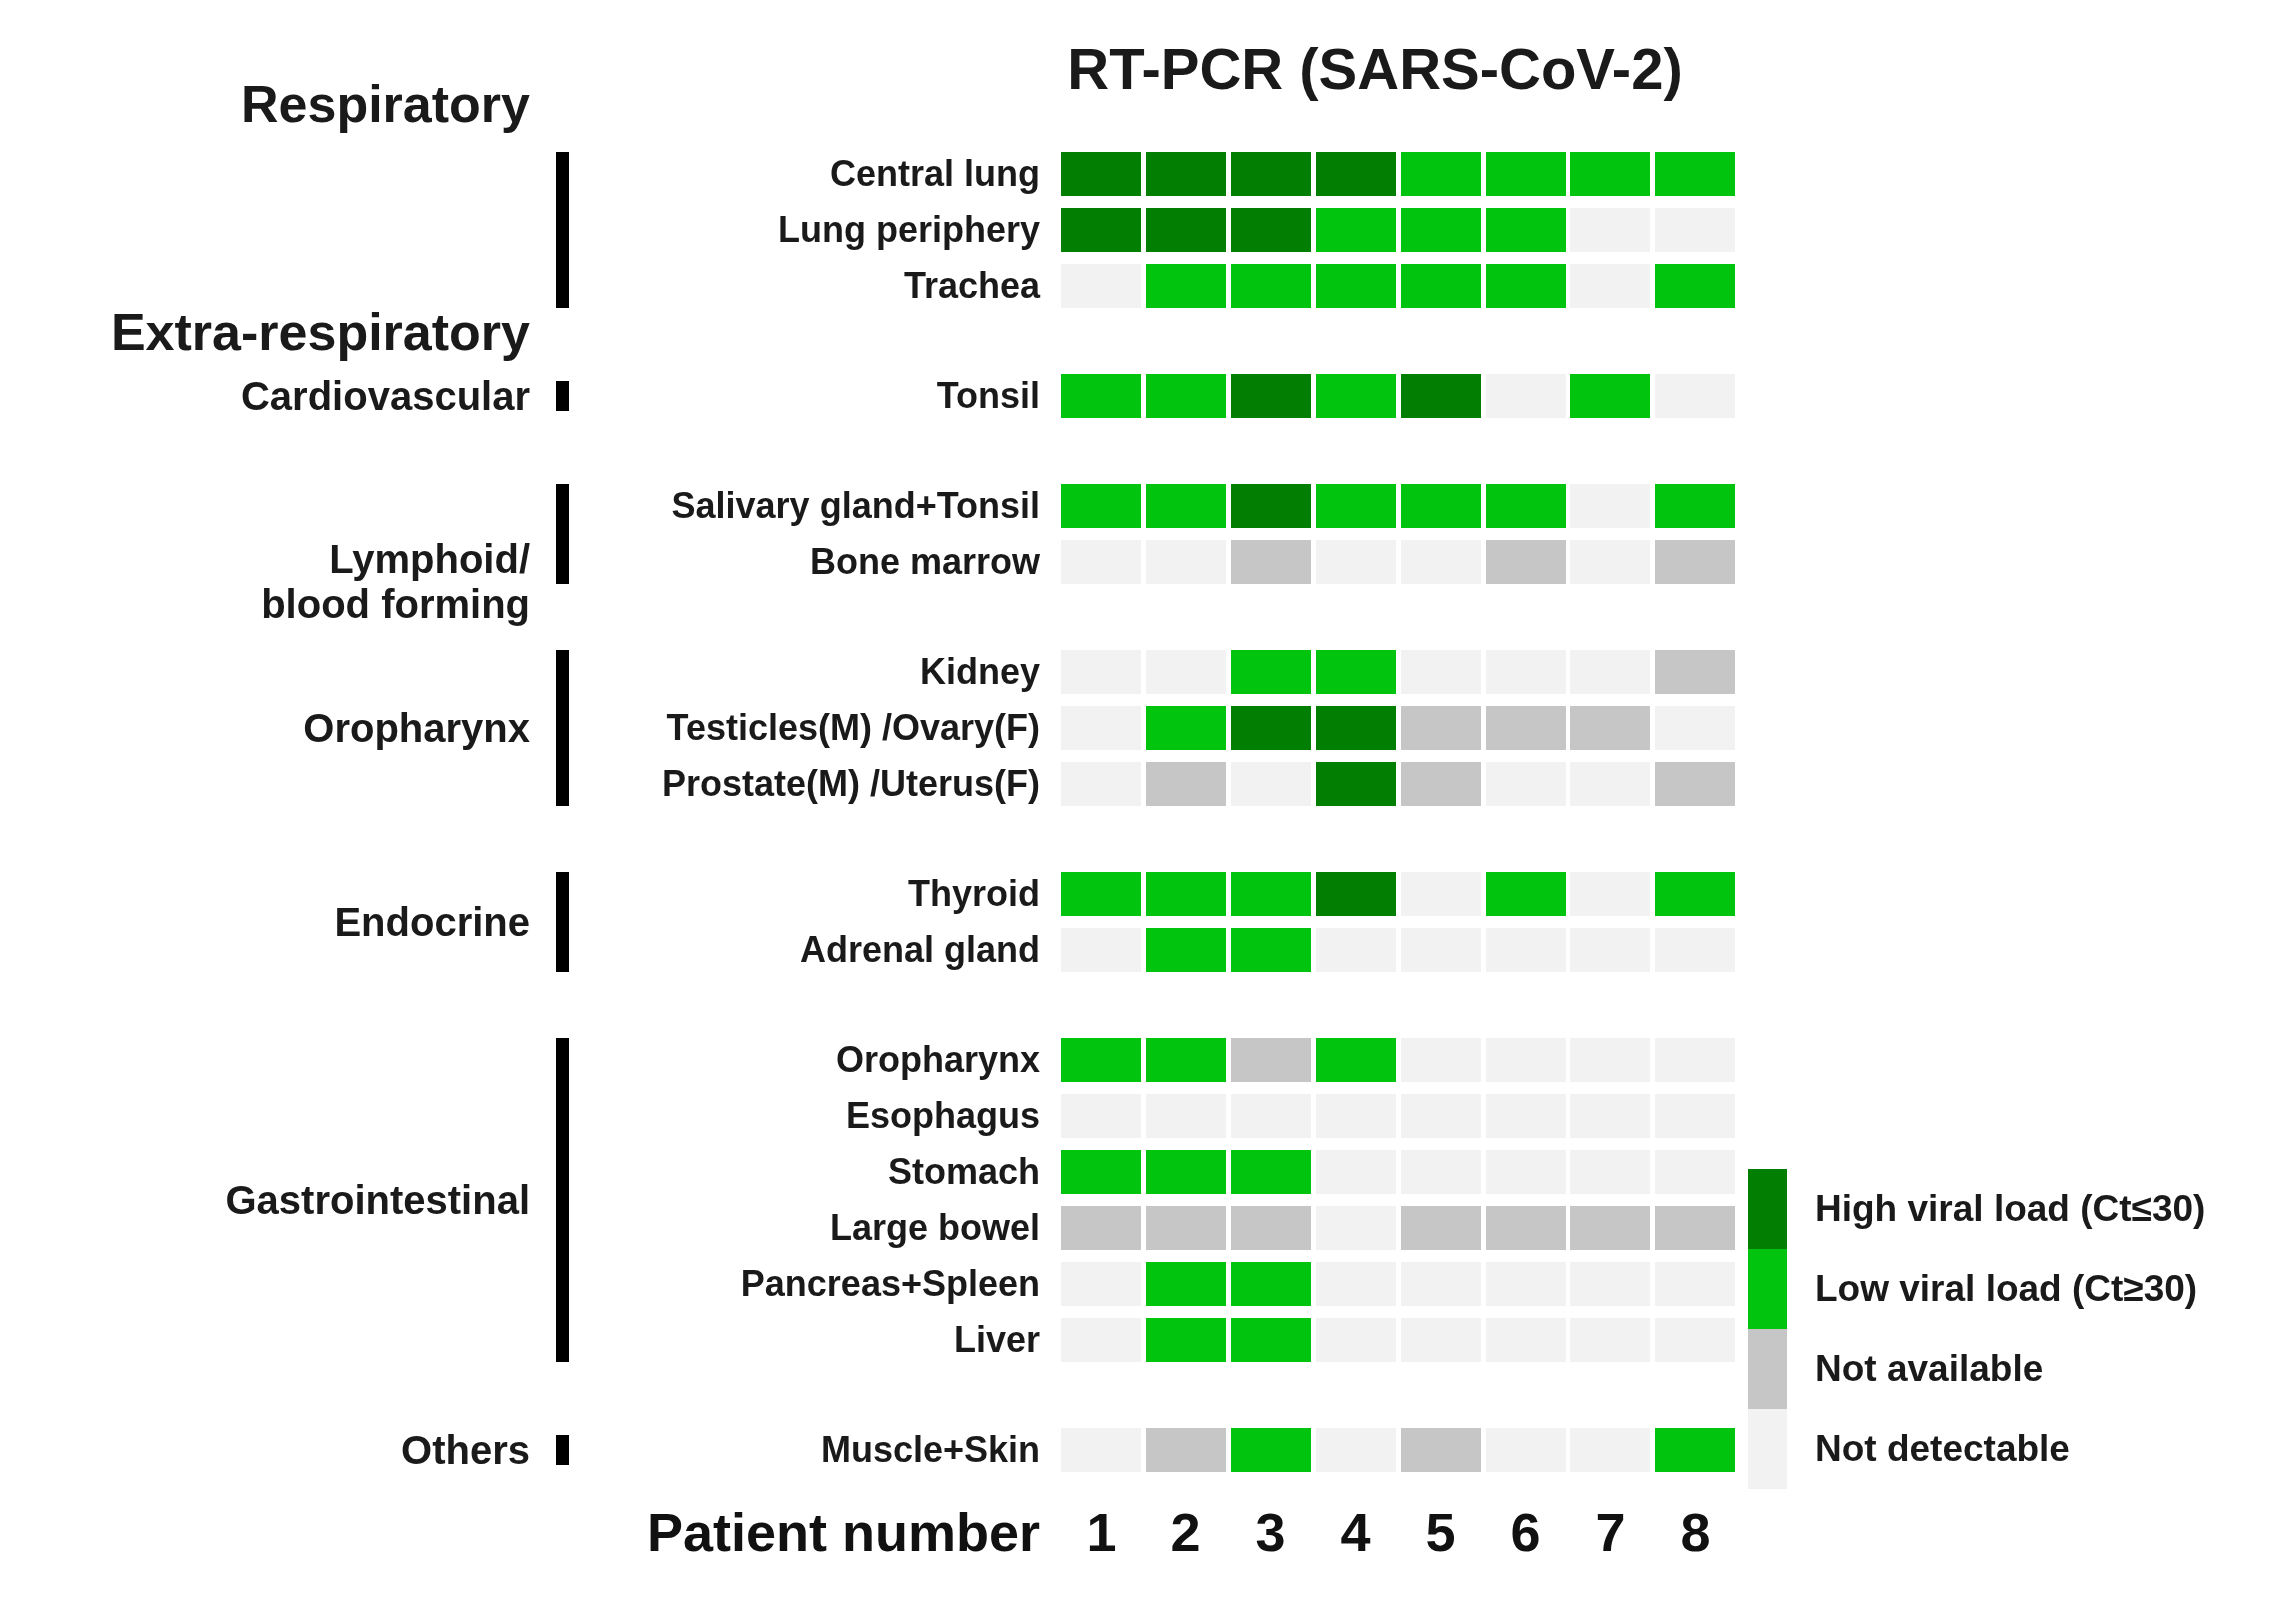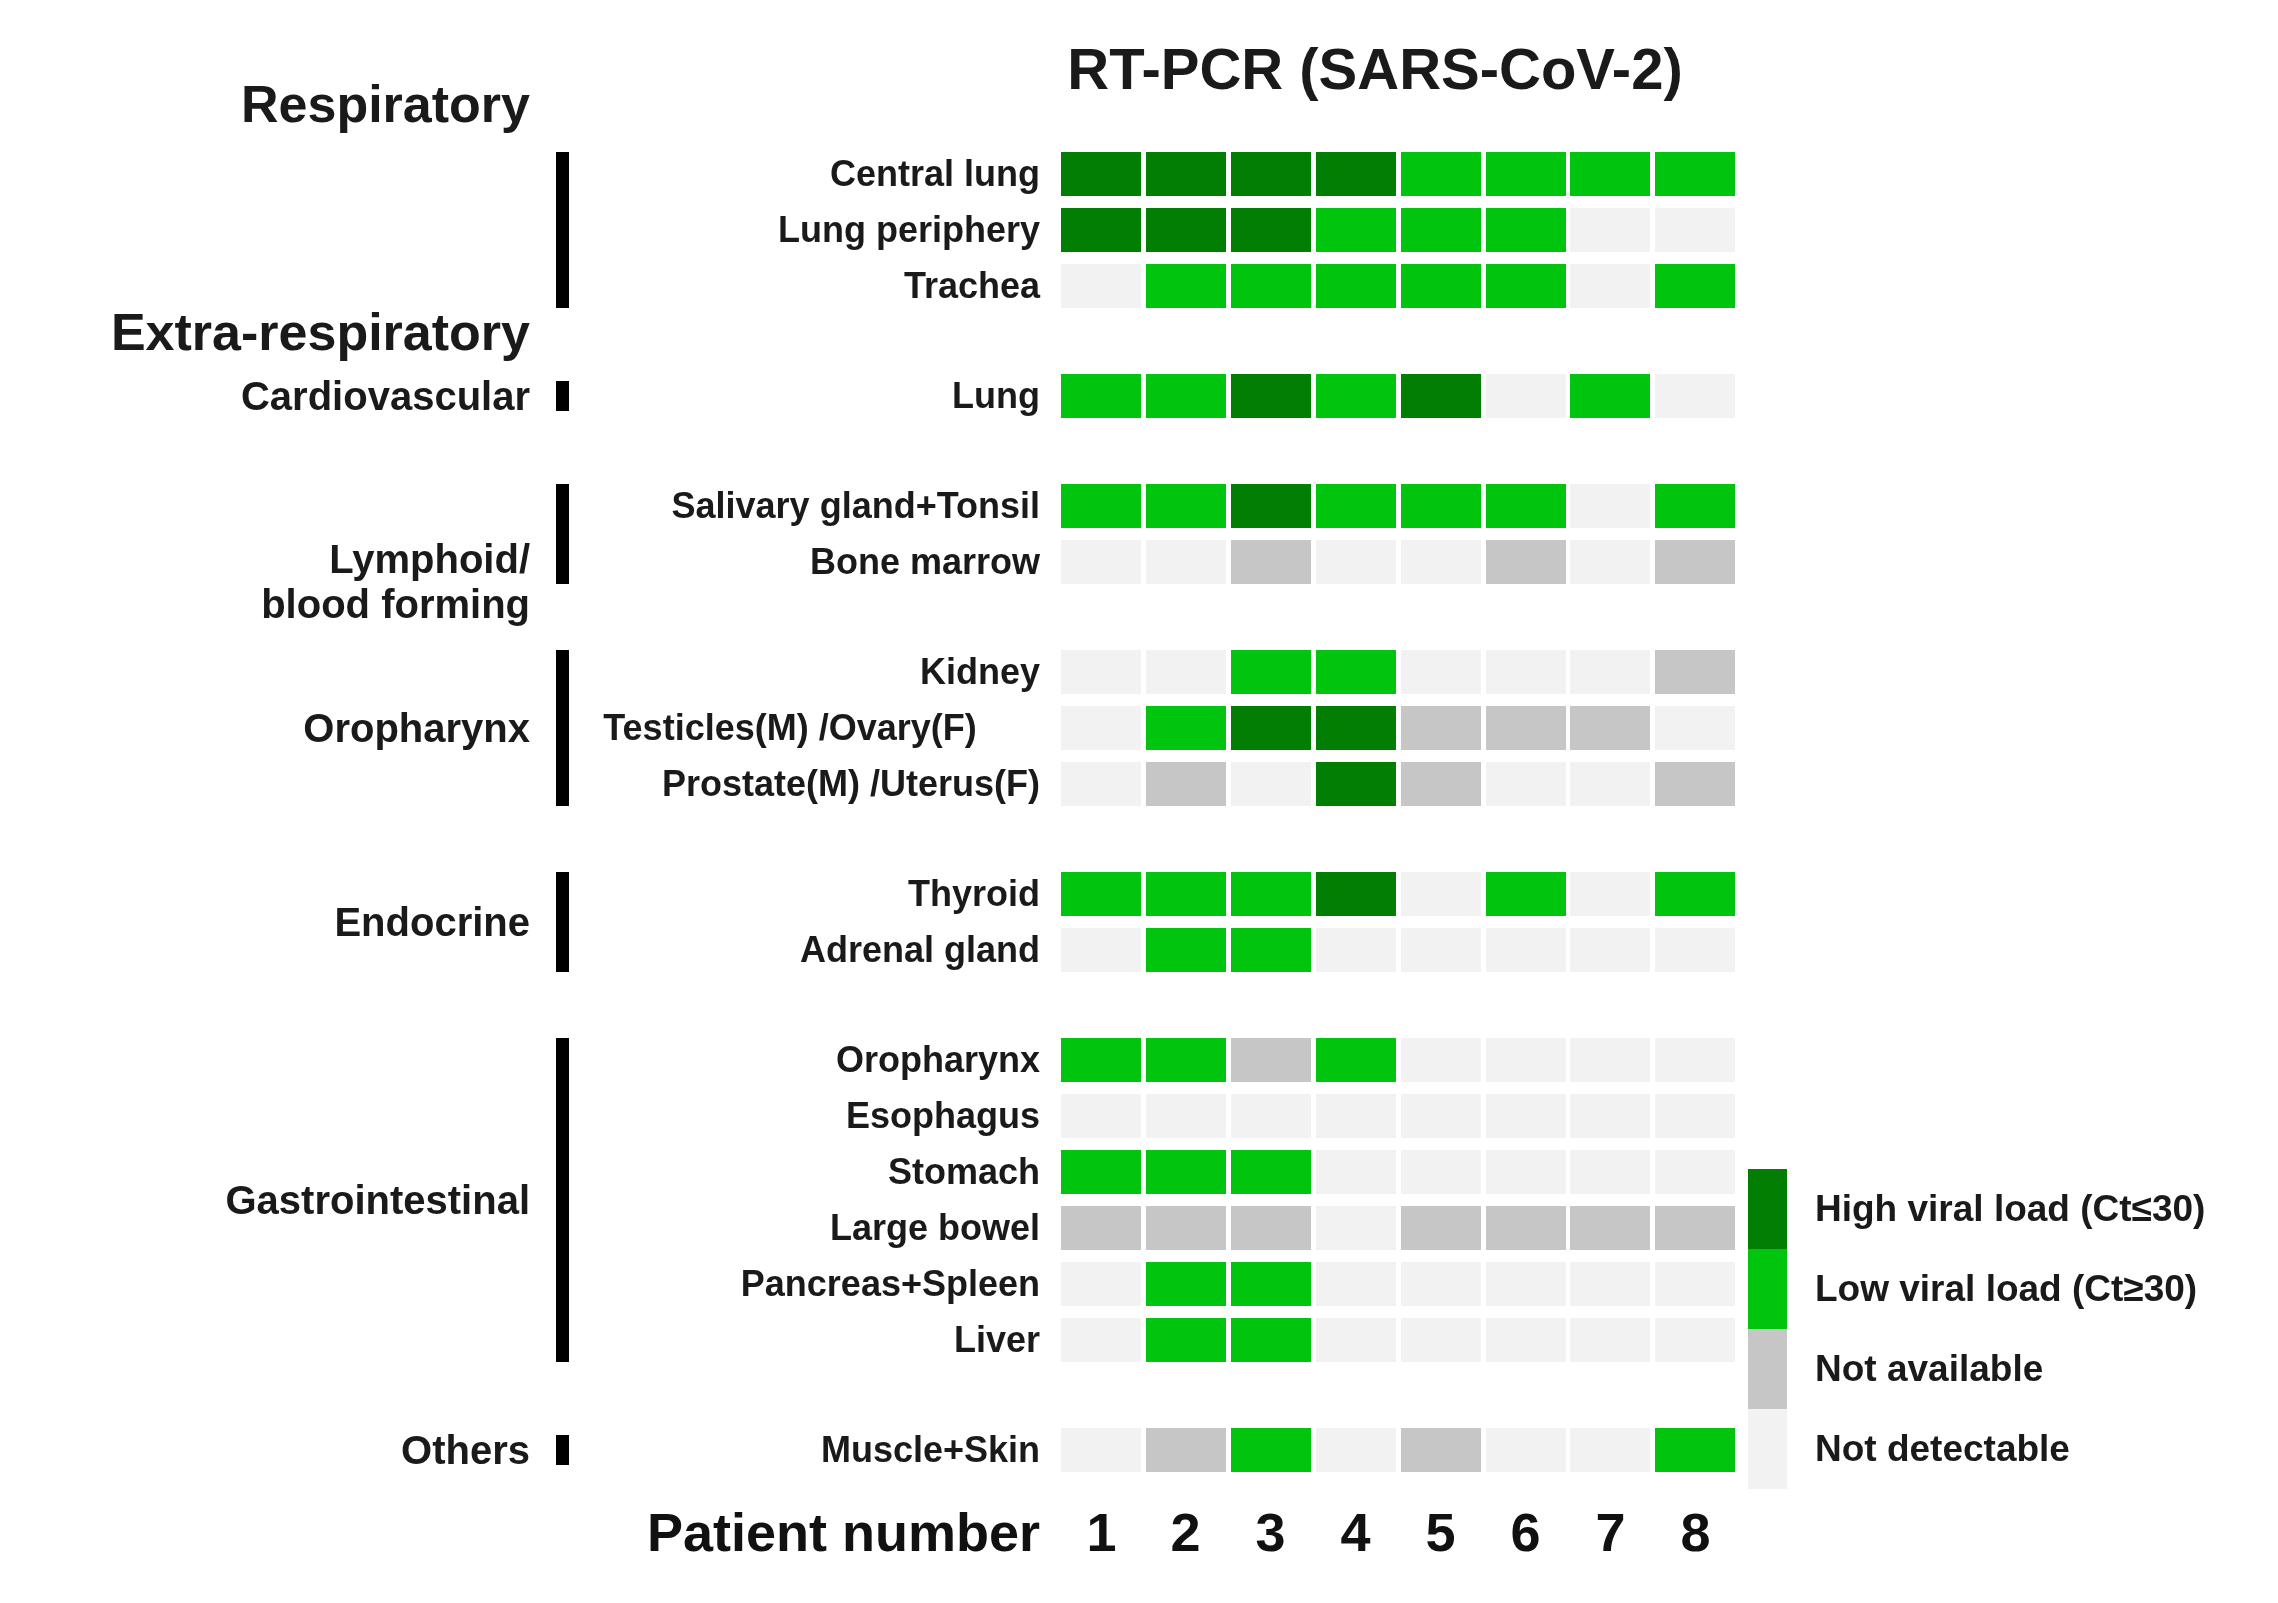--- a/index.html
+++ b/index.html
@@ -101,21 +101,21 @@
       <div class="cell" style="position: absolute; left: 1655px; top: 208px; width: 80px; height: 44px; background: rgb(242, 242, 242);"></div>
       <div class="row-label" style="position: absolute; left: 580px; top: 264px; width: 460px; height: 44px;">Trachea</div>
       <div class="cell" style="position: absolute; left: 1061px; top: 264px; width: 80px; height: 44px; background: rgb(242, 242, 242);"></div>
       <div class="cell" style="position: absolute; left: 1146px; top: 264px; width: 80px; height: 44px; background: rgb(1, 196, 14);"></div>
       <div class="cell" style="position: absolute; left: 1231px; top: 264px; width: 80px; height: 44px; background: rgb(1, 196, 14);"></div>
       <div class="cell" style="position: absolute; left: 1316px; top: 264px; width: 80px; height: 44px; background: rgb(1, 196, 14);"></div>
       <div class="cell" style="position: absolute; left: 1401px; top: 264px; width: 80px; height: 44px; background: rgb(1, 196, 14);"></div>
       <div class="cell" style="position: absolute; left: 1486px; top: 264px; width: 80px; height: 44px; background: rgb(1, 196, 14);"></div>
       <div class="cell" style="position: absolute; left: 1570px; top: 264px; width: 80px; height: 44px; background: rgb(242, 242, 242);"></div>
       <div class="cell" style="position: absolute; left: 1655px; top: 264px; width: 80px; height: 44px; background: rgb(1, 196, 14);"></div>
-      <div class="row-label" style="position: absolute; left: 580px; top: 374px; width: 460px; height: 44px;">Lung</div>
+      <div class="row-label" style="position: absolute; left: 580px; top: 374px; width: 460px; height: 44px;">Tonsil</div>
       <div class="cell" style="position: absolute; left: 1061px; top: 374px; width: 80px; height: 44px; background: rgb(1, 196, 14);"></div>
       <div class="cell" style="position: absolute; left: 1146px; top: 374px; width: 80px; height: 44px; background: rgb(1, 196, 14);"></div>
       <div class="cell" style="position: absolute; left: 1231px; top: 374px; width: 80px; height: 44px; background: rgb(2, 126, 2);"></div>
       <div class="cell" style="position: absolute; left: 1316px; top: 374px; width: 80px; height: 44px; background: rgb(1, 196, 14);"></div>
       <div class="cell" style="position: absolute; left: 1401px; top: 374px; width: 80px; height: 44px; background: rgb(2, 126, 2);"></div>
       <div class="cell" style="position: absolute; left: 1486px; top: 374px; width: 80px; height: 44px; background: rgb(242, 242, 242);"></div>
       <div class="cell" style="position: absolute; left: 1570px; top: 374px; width: 80px; height: 44px; background: rgb(1, 196, 14);"></div>
       <div class="cell" style="position: absolute; left: 1655px; top: 374px; width: 80px; height: 44px; background: rgb(242, 242, 242);"></div>
       <div class="row-label" style="position: absolute; left: 580px; top: 484px; width: 460px; height: 44px;">Salivary gland+Tonsil</div>
       <div class="cell" style="position: absolute; left: 1061px; top: 484px; width: 80px; height: 44px; background: rgb(1, 196, 14);"></div>
@@ -137,21 +137,21 @@
       <div class="cell" style="position: absolute; left: 1655px; top: 540px; width: 80px; height: 44px; background: rgb(198, 198, 198);"></div>
       <div class="row-label" style="position: absolute; left: 580px; top: 650px; width: 460px; height: 44px;">Kidney</div>
       <div class="cell" style="position: absolute; left: 1061px; top: 650px; width: 80px; height: 44px; background: rgb(242, 242, 242);"></div>
       <div class="cell" style="position: absolute; left: 1146px; top: 650px; width: 80px; height: 44px; background: rgb(242, 242, 242);"></div>
       <div class="cell" style="position: absolute; left: 1231px; top: 650px; width: 80px; height: 44px; background: rgb(1, 196, 14);"></div>
       <div class="cell" style="position: absolute; left: 1316px; top: 650px; width: 80px; height: 44px; background: rgb(1, 196, 14);"></div>
       <div class="cell" style="position: absolute; left: 1401px; top: 650px; width: 80px; height: 44px; background: rgb(242, 242, 242);"></div>
       <div class="cell" style="position: absolute; left: 1486px; top: 650px; width: 80px; height: 44px; background: rgb(242, 242, 242);"></div>
       <div class="cell" style="position: absolute; left: 1570px; top: 650px; width: 80px; height: 44px; background: rgb(242, 242, 242);"></div>
       <div class="cell" style="position: absolute; left: 1655px; top: 650px; width: 80px; height: 44px; background: rgb(198, 198, 198);"></div>
-      <div class="row-label" style="position: absolute; left: 560px; top: 706px; width: 460px; height: 44px; text-align: center;">Testicles(M) /Ovary(F)</div>
+      <div class="row-label" style="position: absolute; left: 580px; top: 706px; width: 460px; height: 44px;">Testicles(M) /Ovary(F)</div>
       <div class="cell" style="position: absolute; left: 1061px; top: 706px; width: 80px; height: 44px; background: rgb(242, 242, 242);"></div>
       <div class="cell" style="position: absolute; left: 1146px; top: 706px; width: 80px; height: 44px; background: rgb(1, 196, 14);"></div>
       <div class="cell" style="position: absolute; left: 1231px; top: 706px; width: 80px; height: 44px; background: rgb(2, 126, 2);"></div>
       <div class="cell" style="position: absolute; left: 1316px; top: 706px; width: 80px; height: 44px; background: rgb(2, 126, 2);"></div>
       <div class="cell" style="position: absolute; left: 1401px; top: 706px; width: 80px; height: 44px; background: rgb(198, 198, 198);"></div>
       <div class="cell" style="position: absolute; left: 1486px; top: 706px; width: 80px; height: 44px; background: rgb(198, 198, 198);"></div>
       <div class="cell" style="position: absolute; left: 1570px; top: 706px; width: 80px; height: 44px; background: rgb(198, 198, 198);"></div>
       <div class="cell" style="position: absolute; left: 1655px; top: 706px; width: 80px; height: 44px; background: rgb(242, 242, 242);"></div>
       <div class="row-label" style="position: absolute; left: 580px; top: 762px; width: 460px; height: 44px;">Prostate(M) /Uterus(F)</div>
       <div class="cell" style="position: absolute; left: 1061px; top: 762px; width: 80px; height: 44px; background: rgb(242, 242, 242);"></div>

